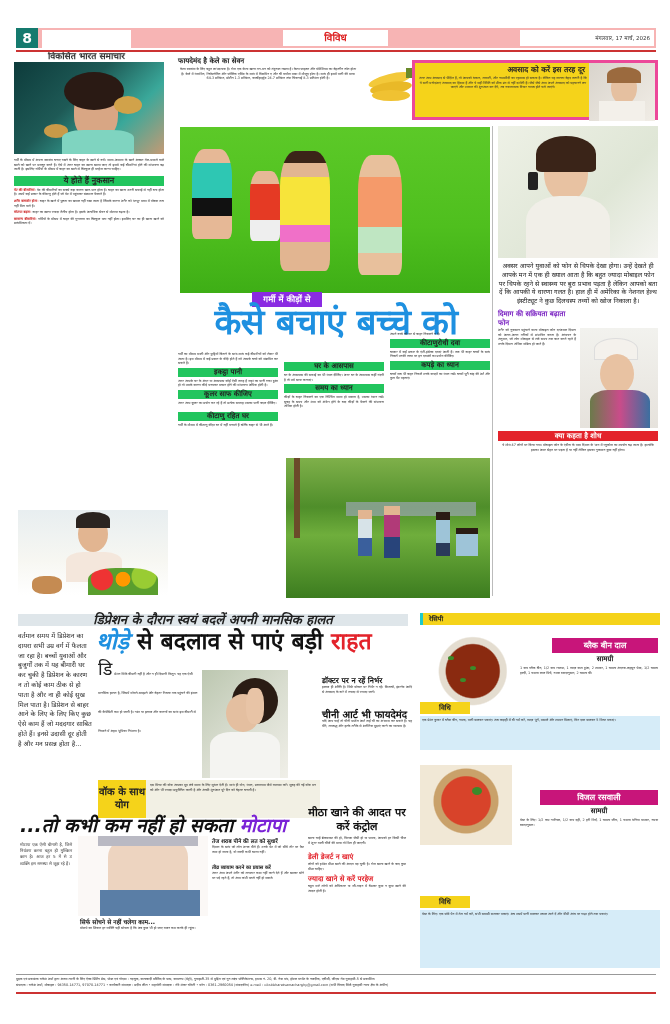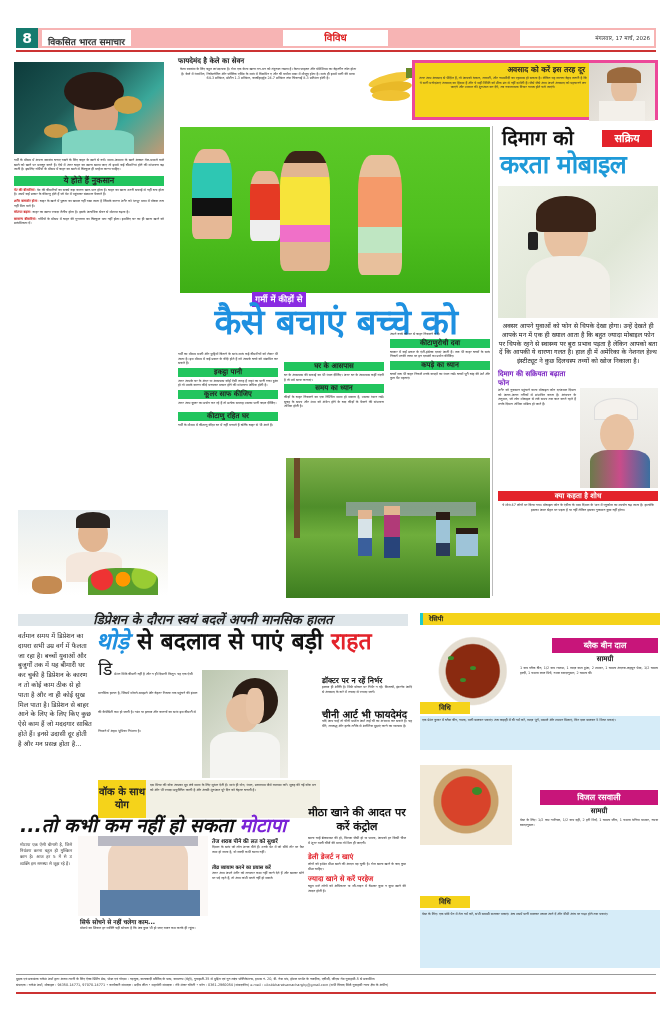--- a/index.html
+++ b/index.html
@@ -4,21 +4,21 @@
 <style>
 *{box-sizing:border-box;margin:0;padding:0}
 body{width:670px;height:1024px;background:#fff;font-family:"DejaVu Sans",sans-serif;position:relative;overflow:hidden;color:#222}
 .abs{position:absolute}
 .tiny{font-size:3.4px;line-height:4.6px;color:#333;text-align:justify}
 .subhead{background:#22c55e;text-align:center;font-weight:bold;font-size:7px;line-height:9px;color:#222;margin:2px 0}
 .photo{overflow:hidden}
 
 #hdr{left:16px;top:28px;width:640px;height:20px;background:#f7b4b4}
 #pg-num{left:16px;top:28px;width:22px;height:20px;background:#157a6e;color:#fff;font-weight:bold;font-size:14px;line-height:20px;text-align:center}
-#paper-name{left:42px;top:30px;height:16px;background:#fff;padding:4px 6px;font-size:9px;line-height:16px;font-weight:bold;color:#333}
+#paper-name{left:42px;top:30px;height:16px;background:#fff;padding:18px 6px;font-size:9px;line-height:16px;font-weight:bold;color:#333}
 #section{left:283px;top:30px;width:105px;height:16px;background:#fff;font-size:10px;line-height:16px;font-weight:bold;color:#d22;text-align:center}
 #date{left:520px;top:30px;width:134px;height:16px;background:#fff;font-size:5.5px;line-height:16px;text-align:right;padding-right:4px;color:#333}
 #hdr-rule{left:16px;top:50px;width:640px;height:1.5px;background:#c33}
 </style>
 </head>
 <body>
 
 <div class="abs" id="hdr"></div>
 <div class="abs" id="pg-num">8</div>
 <div class="abs" id="paper-name">विकसित भारत समाचार</div>
@@ -71,21 +71,21 @@
 </div>
 
 <div class="abs photo" style="left:180px;top:127px;width:310px;height:166px;background:linear-gradient(180deg,#5cc928 0%,#4fbf1e 60%,#3eae16 100%)">
   <div style="position:absolute;left:12px;top:22px;width:40px;height:90px;background:linear-gradient(180deg,#e6b896 0 16%,#2ec7b3 16% 55%,#111 55% 75%,#e6b896 75%);border-radius:30% 30% 10% 10%"></div>
   <div style="position:absolute;left:70px;top:44px;width:30px;height:70px;background:linear-gradient(180deg,#e6b896 0 18%,#e53a24 18% 70%,#eee 70%);border-radius:30% 30% 10% 10%"></div>
   <div style="position:absolute;left:100px;top:24px;width:50px;height:120px;background:linear-gradient(180deg,#3b2418 0 10%,#e2b591 10% 22%,#f7e43a 22% 62%,#f070c8 62% 76%,#e2b591 76%);border-radius:30% 30% 10% 10%"></div>
   <div style="position:absolute;left:178px;top:28px;width:44px;height:120px;background:linear-gradient(180deg,#e8c09c 0 18%,#f59a6a 18% 60%,#bfe6c2 60% 82%,#e8c09c 82%);border-radius:30% 30% 10% 10%"></div>
   <div style="position:absolute;left:246px;top:22px;width:52px;height:140px;background:linear-gradient(180deg,#2a1c14 0 8%,#e6b896 8% 22%,repeating-linear-gradient(180deg,#f6e54a 0 4px,#fff9b0 4px 6px) ,#f6e54a);border-radius:30% 30% 10% 10%"></div>
 </div>
 
-<div class="abs" style="left:252px;top:292px;width:54px;height:15px;background:#8a2be2;color:#fff;font-size:8.5px;font-weight:bold;line-height:15px;text-align:center">गर्मी में कीड़ों से</div>
+<div class="abs" style="left:252px;top:292px;width:70px;height:15px;background:#8a2be2;color:#fff;font-size:8.5px;font-weight:bold;line-height:15px;text-align:center">गर्मी में कीड़ों से</div>
 <div class="abs" style="left:178px;top:302px;width:316px;font-size:35px;line-height:40px;font-weight:bold;color:#1e90e0;text-align:center;letter-spacing:-0.5px">कैसे बचाएं बच्चे को</div>
 
 <div class="abs" style="left:178px;top:352px;width:100px">
   <div class="tiny">गर्मी का मौसम मस्ती और छुट्टियों बिताने के साथ-साथ कई बीमारियों को लेकर भी आता है। इस मौसम में कई प्रकार के कीड़े होते हैं जो आपके बच्चे को संक्रमित कर सकते हैं।</div>
   <div class="subhead" style="">इकट्ठा पानी</div>
   <div class="tiny">अगर आपके घर के अंदर या आसपास कोई ऐसी जगह है जहां का पानी रुका हुआ हो तो उसके कारण कीड़े पनपकर मच्छर होने की संभावना अधिक होती है।</div>
   <div class="subhead">कूलर साफ कीजिए</div>
   <div class="tiny">अगर आप कूलर का प्रयोग कर रहे हैं तो प्रत्येक सप्ताह उसका पानी बदल दीजिए।</div>
   <div class="subhead" style="margin-top:6px">कीटाणु रहित घर</div>
   <div class="tiny">गर्मी के मौसम में कीटाणु कीड़ा घर में नहीं पनपते हैं बल्कि बाहर से भी आते हैं।</div>
@@ -106,25 +106,20 @@
 <div class="abs photo" style="left:286px;top:458px;width:204px;height:140px;background:linear-gradient(180deg,#7fb04a 0%,#4f8e2a 35%,#6fae3c 55%,#3c7c1f 100%)">
   <div style="position:absolute;left:8px;top:0;width:6px;height:80px;background:#6b4a2a"></div>
   <div style="position:absolute;left:60px;top:44px;width:130px;height:14px;background:#9aa7b0;opacity:.7"></div>
   <div style="position:absolute;left:72px;top:52px;width:14px;height:46px;background:linear-gradient(180deg,#e2b591 0 20%,#d7e3e8 20% 60%,#3a5f9c 60%)"></div>
   <div style="position:absolute;left:98px;top:48px;width:16px;height:52px;background:linear-gradient(180deg,#e2b591 0 18%,#b13a78 18% 60%,#28447a 60%)"></div>
   <div style="position:absolute;left:150px;top:54px;width:14px;height:44px;background:linear-gradient(180deg,#2a1c14 0 18%,#9ec4d8 18% 70%,#2a3a5a 70%)"></div>
   <div style="position:absolute;left:170px;top:70px;width:22px;height:28px;background:linear-gradient(180deg,#2a1c14 0 20%,#9ec4d8 20%)"></div>
 </div>
 
 <div class="abs" style="left:498px;top:126px;width:160px">
-  <div style="position:relative;height:60px">
-    <div style="position:absolute;left:4px;top:0;font-size:20px;font-weight:bold;color:#111;line-height:24px">दिमाग को</div>
-    <div style="position:absolute;left:104px;top:4px;width:50px;height:17px;background:#e3232b;color:#fff;font-size:11px;font-weight:bold;line-height:17px;text-align:center">सक्रिय</div>
-    <div style="position:absolute;left:2px;top:24px;font-size:25px;font-weight:bold;color:#1e9ad8;line-height:30px;letter-spacing:-0.5px">करता मोबाइल</div>
-  </div>
   <div class="photo" style="width:160px;height:132px;background:linear-gradient(135deg,#eef1e6,#dfe6d6 60%,#f4f4f0);position:relative">
     <div style="position:absolute;left:46px;top:20px;width:44px;height:56px;border-radius:50%;background:#e8c2a2"></div>
     <div style="position:absolute;left:38px;top:10px;width:60px;height:36px;border-radius:50% 50% 10% 10%;background:#3a2418"></div>
     <div style="position:absolute;left:28px;top:70px;width:84px;height:62px;background:#f1efe8;border-radius:40% 40% 0 0"></div>
     <div style="position:absolute;left:30px;top:46px;width:10px;height:18px;background:#222;border-radius:2px"></div>
   </div>
   <div style="font-size:6.4px;line-height:8.8px;color:#222;text-align:center;margin-top:4px">अक्सर आपने युवाओं को फोन से चिपके देखा होगा। उन्हें देखते ही आपके मन में एक ही ख्याल आता है कि बहुत ज्यादा मोबाइल फोन पर चिपके रहने से स्वास्थ्य पर बुरा प्रभाव पड़ता है लेकिन आपको बता दें कि आपकी ये धारणा गलत है। हाल ही में अमेरिका के नेशनल हेल्थ इंस्टीट्यूट ने कुछ दिलचस्प तथ्यों को खोज निकाला है।</div>
   <div style="font-size:7px;line-height:9px;color:#7a22c2;font-weight:bold;margin-top:4px;width:74px">दिमाग की सक्रियता बढ़ाता फोन</div>
   <div style="display:flex;gap:4px">
     <div class="tiny" style="width:78px">शरीर को नुकसान पहुंचाने वाला मोबाइल फोन दरअसल दिमाग को अलग-अलग तरीकों से प्रभावित करता है। अध्ययन के अनुसार, जो लोग मोबाइल से लंबे समय तक बात करते रहते हैं उनके दिमाग अधिक सक्रिय हो जाते हैं।</div>

